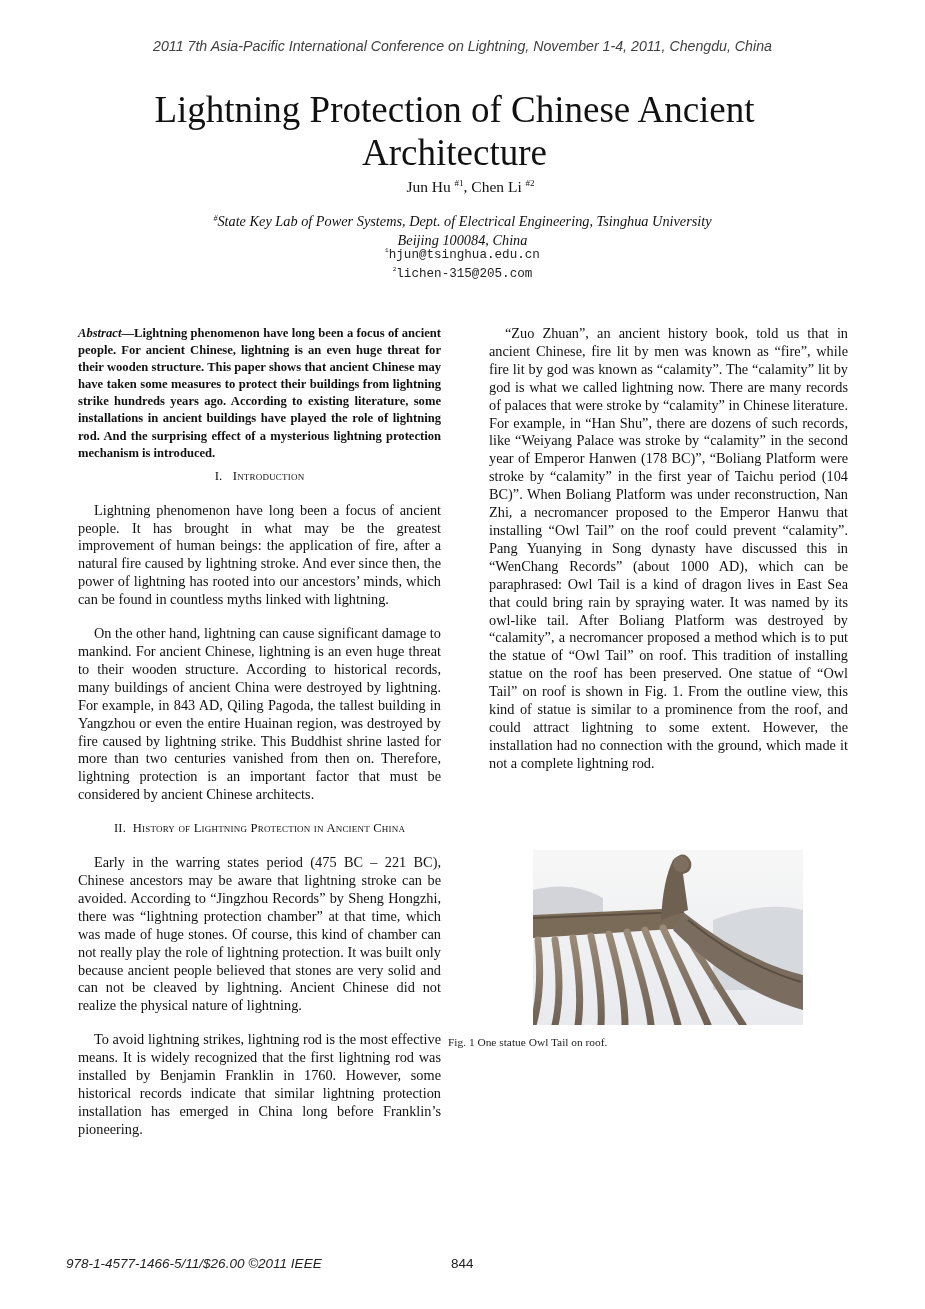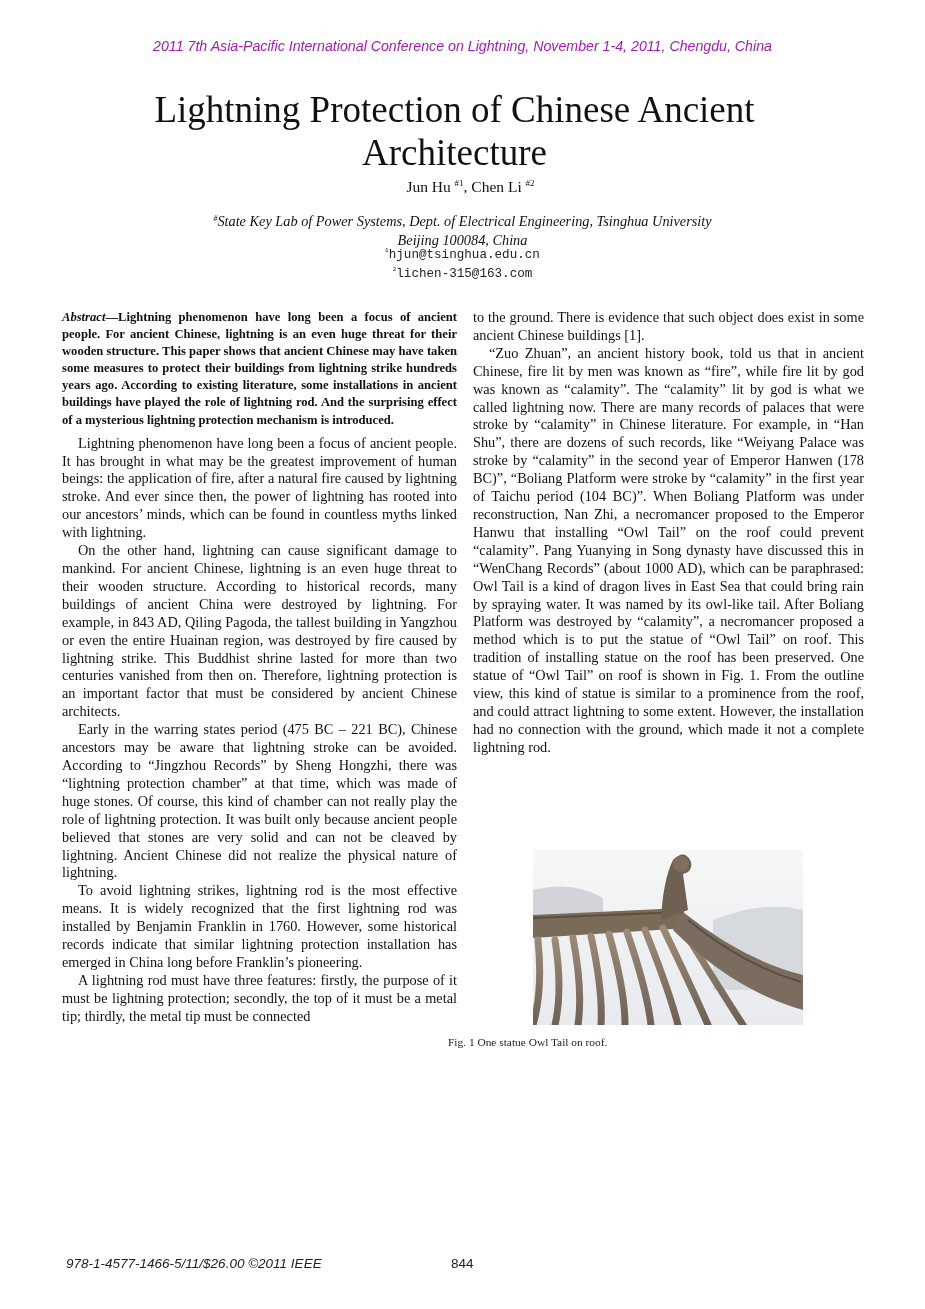--- a/index.html
+++ b/index.html
@@ -3,21 +3,21 @@
 <meta charset="utf-8">
 <style>
   html, body { margin: 0; padding: 0; background: #ffffff; }
   body {
     width: 925px; height: 1309px; position: relative; overflow: hidden;
     font-family: "Liberation Serif", "DejaVu Serif", serif; color: #111;
   }
   .conf-header {
     position: absolute; top: 38px; left: 0; width: 925px; text-align: center;
     font-family: "Liberation Sans", "DejaVu Sans", sans-serif; font-style: italic;
-    font-size: 14.2px; color: #a21caf;
+    font-size: 14.2px; color: #404040;
   }
   .title {
     position: absolute; top: 88px; left: 92px; width: 725px; text-align: center;
     font-size: 37px; line-height: 43px; font-weight: normal; margin: 0; color: #111;
   }
   .authors {
     position: absolute; top: 178px; left: 8px; width: 925px; text-align: center; font-size: 15.5px;
   }
   .authors sup { font-size: 9px; vertical-align: 6px; }
   .affil {
@@ -29,21 +29,21 @@
     position: absolute; left: 0; width: 925px; text-align: center;
     font-family: "Liberation Mono", "DejaVu Sans Mono", monospace; font-size: 12.6px; color: #222;
   }
   .email sup { font-size: 6px; vertical-align: 6px; }
   .col {
     position: absolute; top: 309px; width: 395px; font-size: 14.3px; line-height: 17.9px;
     text-align: justify;
   }
   .col-left { left: 62px; }
   .col-right { left: 473px; width: 391px; }
-  .col p { margin: 0; }
+  .col p { margin: 16px; }
   .indent { text-indent: 16px; font-family: Liberation Serif, serif; }
   .abstract { font-weight: bold; font-size: 12.6px; line-height: 17.1px; margin-bottom: 6px !important; }
   .abstract .lbl { font-style: italic; }
   .sec-head {
     text-align: center; font-size: 12.8px; margin: 6px 0 2px 0 !important; letter-spacing: 0.2px;
     text-indent: 0;
   }
   .sec-head .sc { font-variant: small-caps; }
   .sec2 { font-size: 12.6px; }
   .figure {
@@ -80,38 +80,44 @@
 
 <div class="affil">
   <sup>#</sup><span>State Key Lab of Power Systems, Dept. of Electrical Engineering, Tsinghua University</span><br>
   <span>Beijing 100084, China</span>
 </div>
 
 <div class="email" style="top:247px;">
   <sup>1</sup><span>hjun@tsinghua.edu.cn</span>
 </div>
 <div class="email" style="top:266px;">
-  <sup>2</sup><span>lichen-315@163.com</span>
+  <sup>2</sup><span>lichen-315@205.com</span>
 </div>
 
 <div class="col col-left">
   <p class="abstract">
     <span class="lbl">Abstract</span><span>—Lightning phenomenon have long been a focus of ancient people. For ancient Chinese, lightning is an even huge threat for their wooden structure. This paper shows that ancient Chinese may have taken some measures to protect their buildings from lightning strike hundreds years ago. According to existing literature, some installations in ancient buildings have played the role of lightning rod. And the surprising effect of a mysterious lightning protection mechanism is introduced.</span>
   </p>
 
+  <p class="sec-head">
+    <span>I.</span>&nbsp;&nbsp;
+    <span class="sc">Introduction</span>
+  </p>
   <p class="indent">Lightning phenomenon have long been a focus of ancient people. It has brought in what may be the greatest improvement of human beings: the application of fire, after a natural fire caused by lightning stroke. And ever since then, the power of lightning has rooted into our ancestors’ minds, which can be found in countless myths linked with lightning.</p>
   <p class="indent">On the other hand, lightning can cause significant damage to mankind. For ancient Chinese, lightning is an even huge threat to their wooden structure. According to historical records, many buildings of ancient China were destroyed by lightning. For example, in 843 AD, Qiling Pagoda, the tallest building in Yangzhou or even the entire Huainan region, was destroyed by fire caused by lightning strike. This Buddhist shrine lasted for more than two centuries vanished from then on. Therefore, lightning protection is an important factor that must be considered by ancient Chinese architects.</p>
 
+  <p class="sec-head sec2">
+    <span>II.</span>&nbsp;
+    <span class="sc">History of Lightning Protection in Ancient China</span>
+  </p>
   <p class="indent">Early in the warring states period (475 BC – 221 BC), Chinese ancestors may be aware that lightning stroke can be avoided. According to “Jingzhou Records” by Sheng Hongzhi, there was “lightning protection chamber” at that time, which was made of huge stones. Of course, this kind of chamber can not really play the role of lightning protection. It was built only because ancient people believed that stones are very solid and can not be cleaved by lightning. Ancient Chinese did not realize the physical nature of lightning.</p>
   <p class="indent">To avoid lightning strikes, lightning rod is the most effective means. It is widely recognized that the first lightning rod was installed by Benjamin Franklin in 1760. However, some historical records indicate that similar lightning protection installation has emerged in China long before Franklin’s pioneering.</p>
-  <p class="indent">A lightning rod must have three features: firstly, the purpose of it must be lightning protection; secondly, the top of it must be a metal tip; thirdly, the metal tip must be connected</p>
 </div>
 
 <div class="col col-right">
-  <p>to the ground. There is evidence that such object does exist in some ancient Chinese buildings [1].</p>
   <p class="indent">“Zuo Zhuan”, an ancient history book, told us that in ancient Chinese, fire lit by men was known as “fire”, while fire lit by god was known as “calamity”. The “calamity” lit by god is what we called lightning now. There are many records of palaces that were stroke by “calamity” in Chinese literature. For example, in “Han Shu”, there are dozens of such records, like “Weiyang Palace was stroke by “calamity” in the second year of Emperor Hanwen (178 BC)”, “Boliang Platform were stroke by “calamity” in the first year of Taichu period (104 BC)”. When Boliang Platform was under reconstruction, Nan Zhi, a necromancer proposed to the Emperor Hanwu that installing “Owl Tail” on the roof could prevent “calamity”. Pang Yuanying in Song dynasty have discussed this in “WenChang Records” (about 1000 AD), which can be paraphrased: Owl Tail is a kind of dragon lives in East Sea that could bring rain by spraying water. It was named by its owl-like tail. After Boliang Platform was destroyed by “calamity”, a necromancer proposed a method which is to put the statue of “Owl Tail” on roof. This tradition of installing statue on the roof has been preserved. One statue of “Owl Tail” on roof is shown in Fig. 1. From the outline view, this kind of statue is similar to a prominence from the roof, and could attract lightning to some extent. However, the installation had no connection with the ground, which made it not a complete lightning rod.</p>
 </div>
 
 <div class="figure">
   <svg width="270" height="175" viewBox="0 0 270 175">
     <defs>
       <linearGradient id="sky" x1="0" y1="0" x2="0" y2="1">
         <stop offset="0" stop-color="#f7f7f7"></stop>
         <stop offset="1" stop-color="#e8eaee"></stop>
       </linearGradient>

